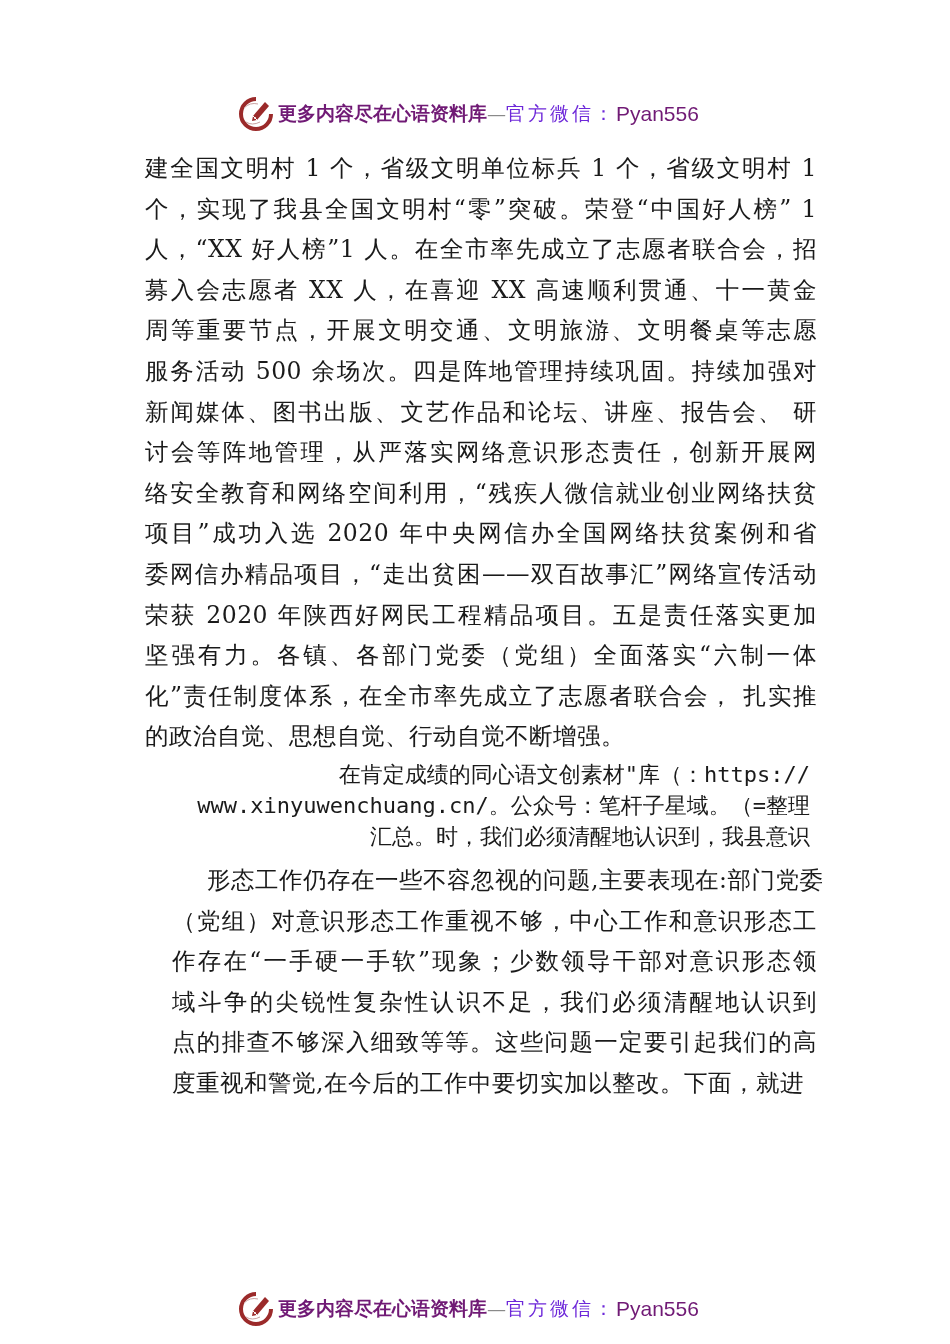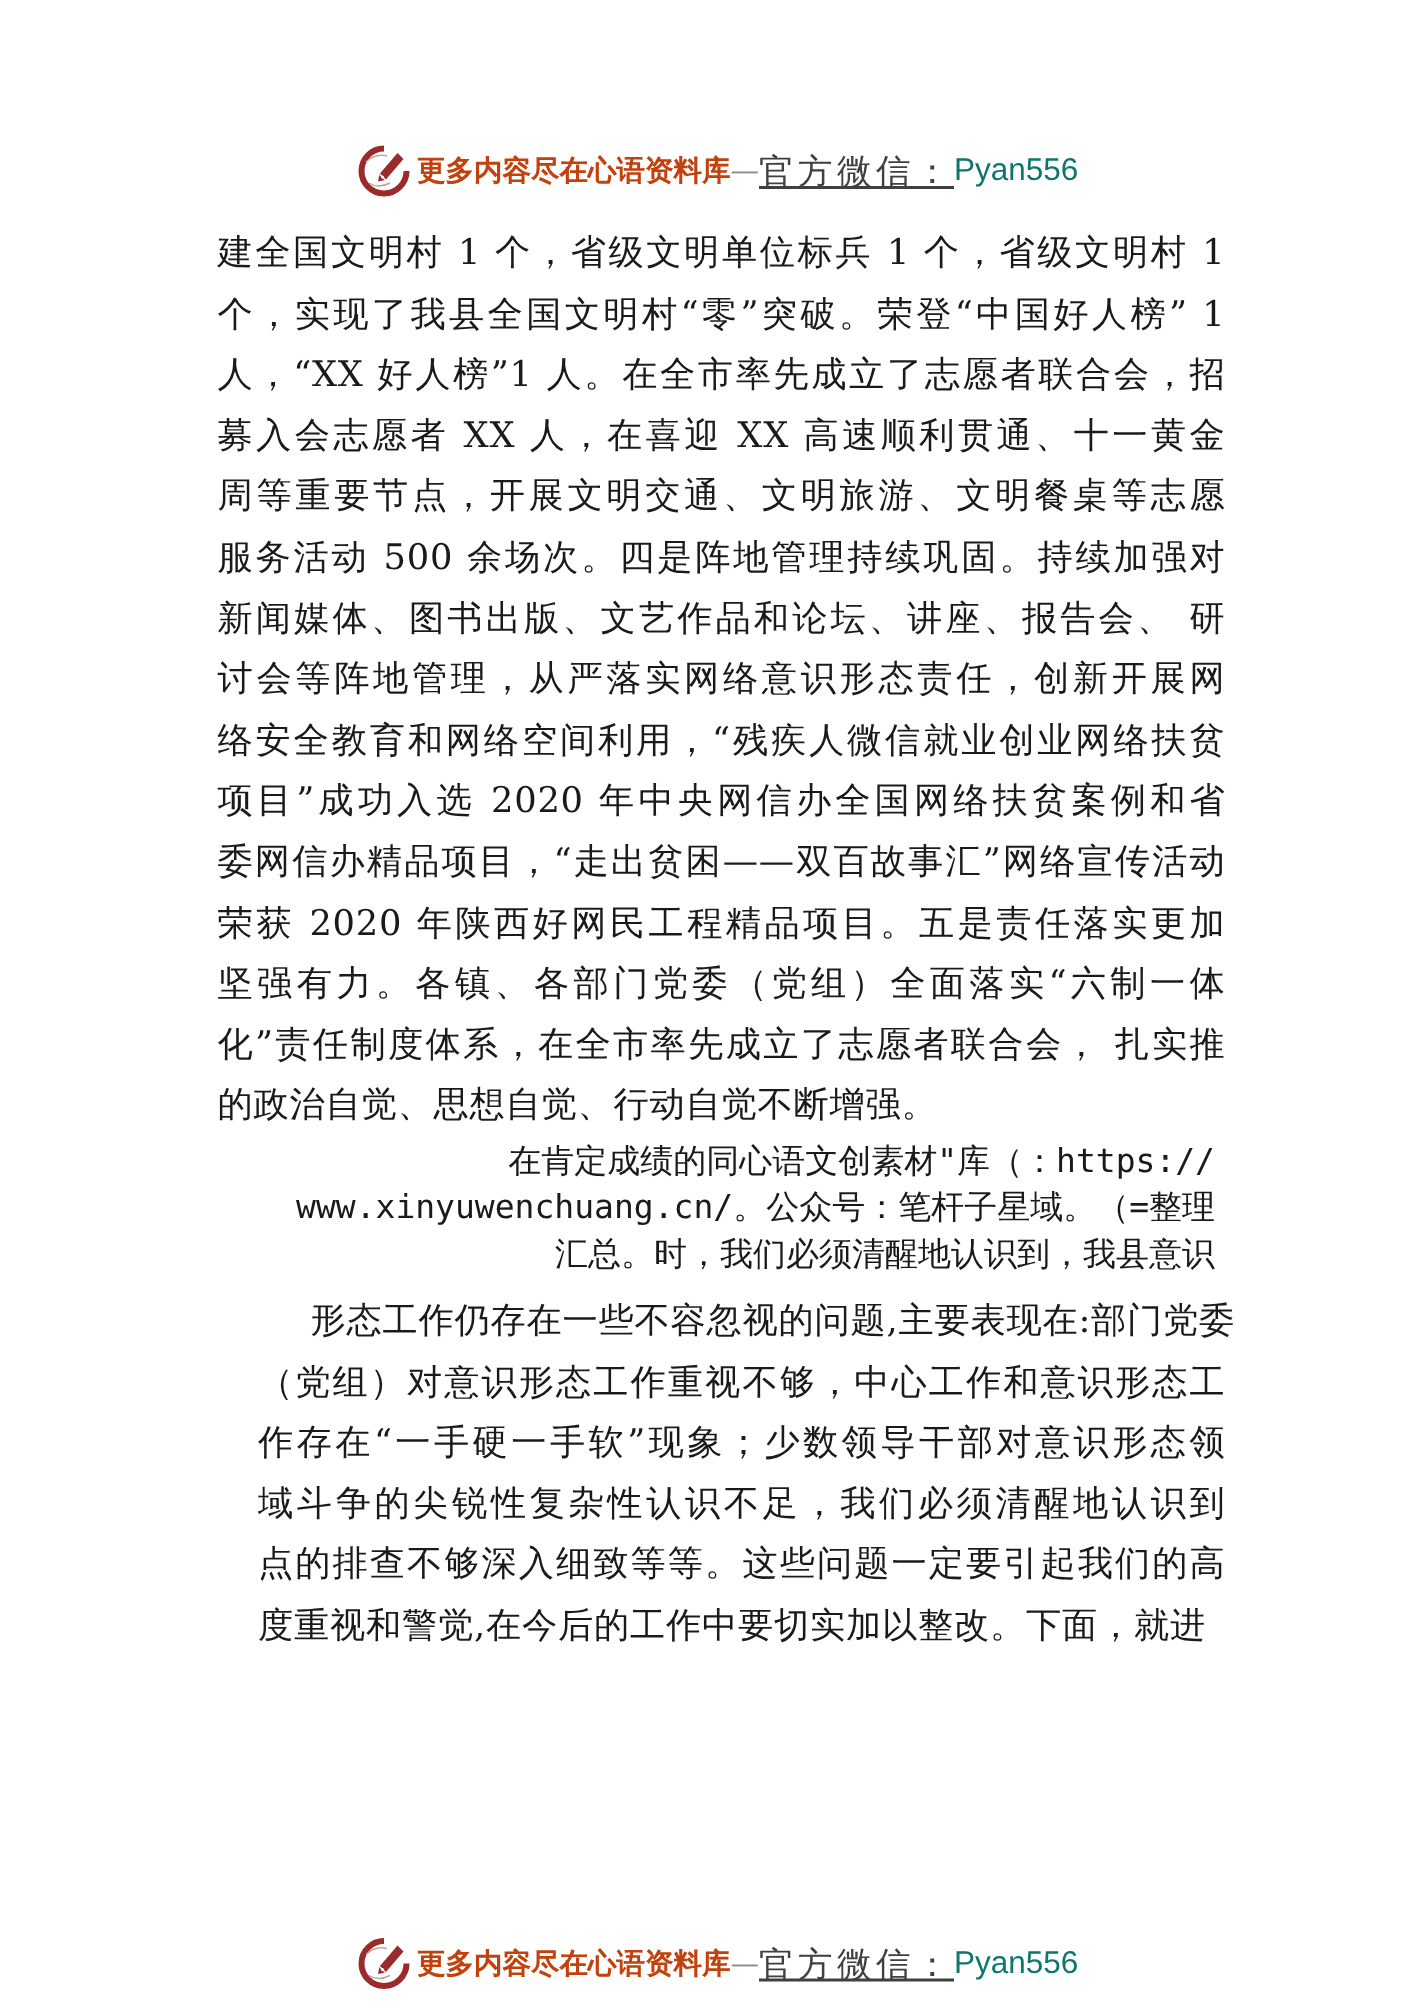--- a/index.html
+++ b/index.html
@@ -27,40 +27,39 @@
     .banner.bottom { top: 1289px; }
     .banner .logo {
       width: 36px;
       height: 36px;
       margin-right: 4px;
       display: inline-block;
     }
     .banner .lib {
       font-family: "DejaVu Serif", serif;
       font-size: 19px;
-      color: #c2410c;
+      color: #701a75;
       font-weight: bold;
       letter-spacing: 0px;
     }
     .banner .dash {
       font-family: "DejaVu Serif", serif;
       font-size: 19px;
       color: #8a8a8a;
     }
     .banner .wechat {
       font-family: "DejaVu Serif", serif;
-      font-size: 23px;
-      color: #404040;
+      font-size: 19px;
+      color: #6d28d9;
       letter-spacing: 3px;
-      text-decoration: underline;
     }
     .banner .wechat-id {
       font-family: "Liberation Sans", sans-serif;
       font-size: 21px;
-      color: #0f766e;
+      color: #701a75;
     }
     .page {
       position: absolute;
       left: 145px;
       top: 148px;
       width: 672px;
     }
     .line {
       font-size: 23.5px;
       line-height: 40.6px;

